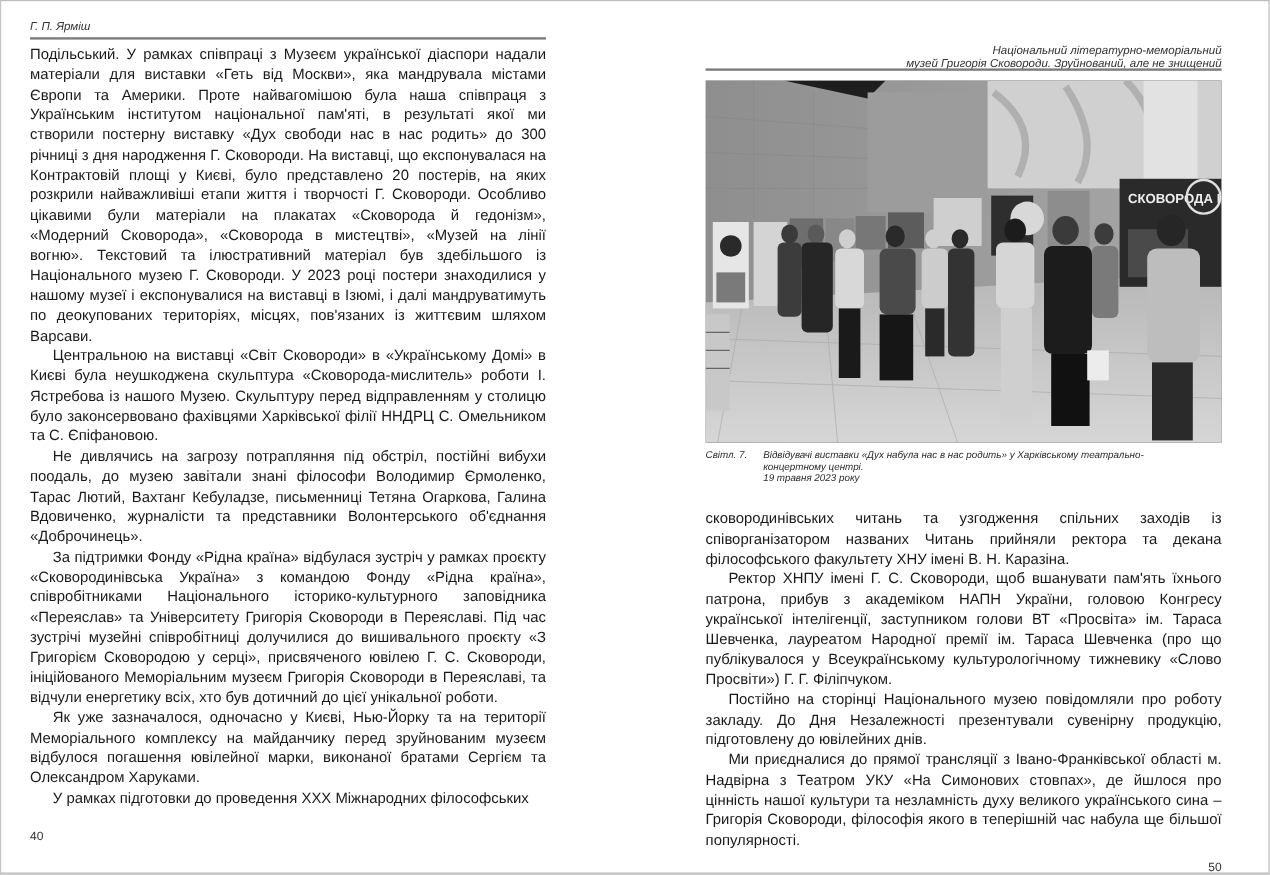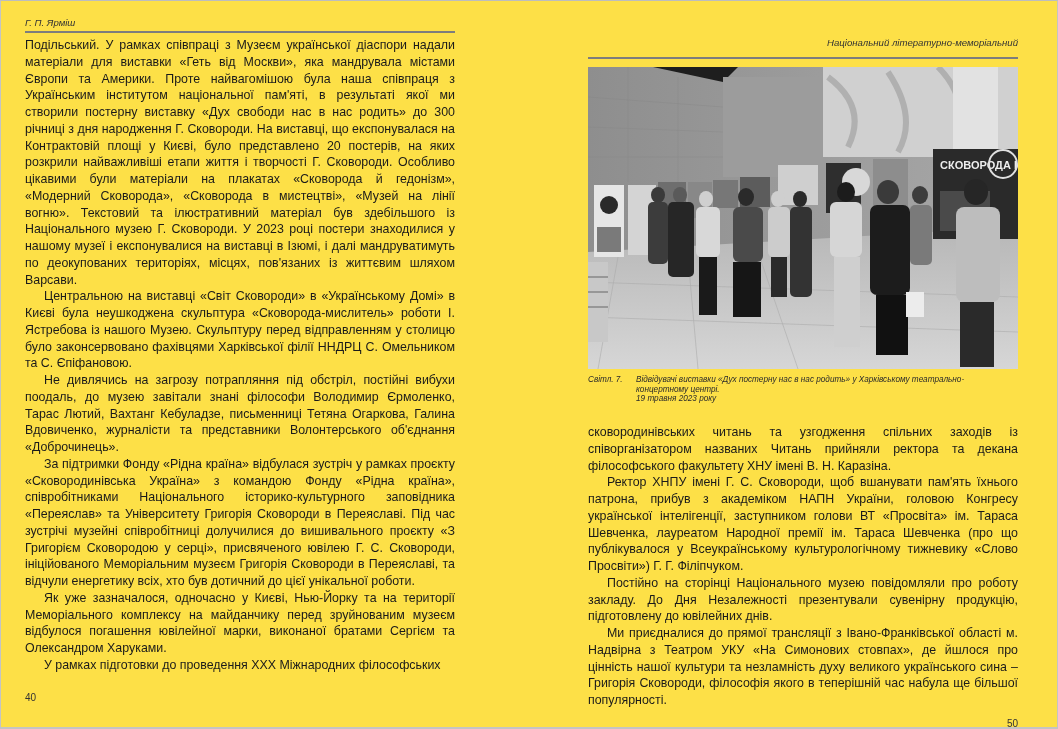--- a/index.html
+++ b/index.html
@@ -1,20 +1,20 @@
 <!DOCTYPE html>
 <html><head>
   <meta charset="utf-8">
   <style>
     * { box-sizing: border-box; margin: 0; padding: 0; }
     html, body { width: 1058px; height: 729px; background: #b9b9b9; overflow: hidden; }
     body { position: relative; font-family: "Liberation Sans", sans-serif; color: #1c1c1c; }
     .spread {
       position: absolute; left: 0; top: 0; width: 1058px; height: 729px;
-      background: #fde047;
+      background: #ffffff;
       border-top: 1px solid #bdbdbd; border-bottom: 2px solid #c4c4c4;
       border-left: 1px solid #c4c4c4; border-right: 1px solid #c4c4c4;
     }
     .page { position: absolute; top: 0; height: 727px; }
     .page-left { left: 0; width: 529px; }
     .page-right { left: 512px; width: 529px; margin-top: 26px; }
 
     .running-head {
       position: absolute; font-style: italic; font-size: 9.6px; line-height: 11px; color: #333;
     }
@@ -66,20 +66,21 @@
       <p>Як уже зазначалося, одночасно у Києві, Нью-Йорку та на території Меморіального комплексу на майданчику перед зруйнованим музеєм відбулося погашення ювілейної марки, виконаної братами Сергієм та Олександром Харуками.</p>
       <p>У рамках підготовки до проведення ХХХ Міжнародних філософських</p>
     </div>
 
     <div class="folio">40</div>
   </div>
 
   <div class="page page-right">
     <div class="running-head">
       <div>Національний літературно-меморіальний</div>
+      <div>музей Григорія Сковороди. Зруйнований, але не знищений</div>
     </div>
     <div class="head-rule"></div>
 
     <div class="photo">
       <svg width="430" height="302" viewBox="0 0 430 302">
         <defs>
           <linearGradient id="wallL" x1="0" y1="0" x2="1" y2="0">
             <stop offset="0" stop-color="#8e8e8e"></stop>
             <stop offset="1" stop-color="#a8a8a8"></stop>
           </linearGradient>
@@ -166,21 +167,21 @@
             <line x1="0" y1="210" x2="20" y2="210"></line>
             <line x1="0" y1="225" x2="20" y2="225"></line>
             <line x1="0" y1="240" x2="20" y2="240"></line>
           </g>
       </svg>
     </div>
 
     <div class="caption">
       <div class="cap-label">Світл. 7.</div>
       <div class="cap-text">
-        <span>Відвідувачі виставки «Дух постерну нас в нас родить» у Харківському театрально-</span>
+        <span>Відвідувачі виставки «Дух набула нас в нас родить» у Харківському театрально-</span>
         <span>концертному центрі.</span>
         <span>19 травня 2023 року</span>
       </div>
     </div>
 
     <div class="body-text">
       <p class="cont">сковородинівських читань та узгодження спільних заходів із співорганізатором названих Читань прийняли ректора та декана філософського факультету ХНУ імені В. Н. Каразіна.</p>
       <p>Ректор ХНПУ імені Г. С. Сковороди, щоб вшанувати пам'ять їхнього патрона, прибув з академіком НАПН України, головою Конгресу української інтелігенції, заступником голови ВТ «Просвіта» ім. Тараса Шевченка, лауреатом Народної премії ім. Тараса Шевченка (про що публікувалося у Всеукраїнському культурологічному тижневику «Слово Просвіти») Г. Г. Філіпчуком.</p>
       <p>Постійно на сторінці Національного музею повідомляли про роботу закладу. До Дня Незалежності презентували сувенірну продукцію, підготовлену до ювілейних днів.</p>
       <p>Ми приєдналися до прямої трансляції з Івано-Франківської області м. Надвірна з Театром УКУ «На Симонових стовпах», де йшлося про цінність нашої культури та незламність духу великого українського сина – Григорія Сковороди, філософія якого в теперішній час набула ще більшої популярності.</p>

